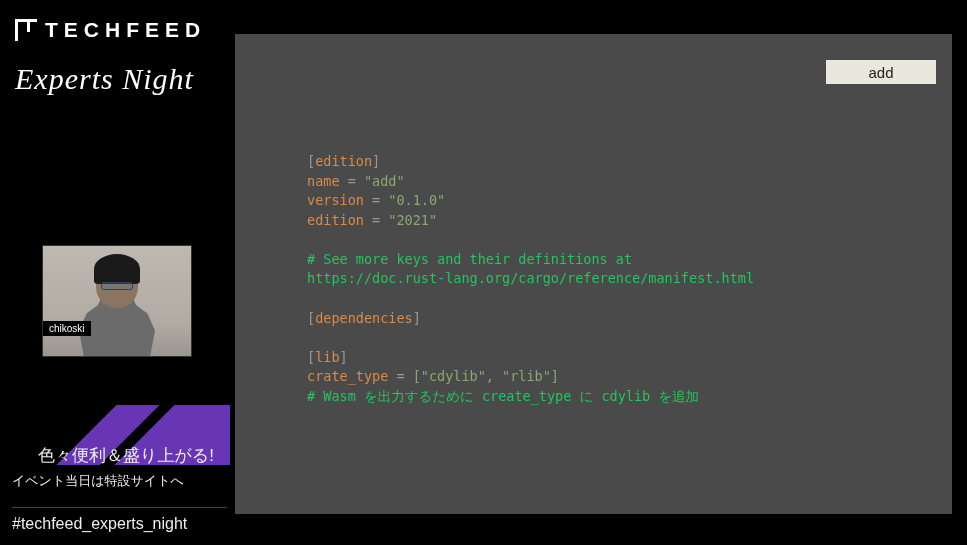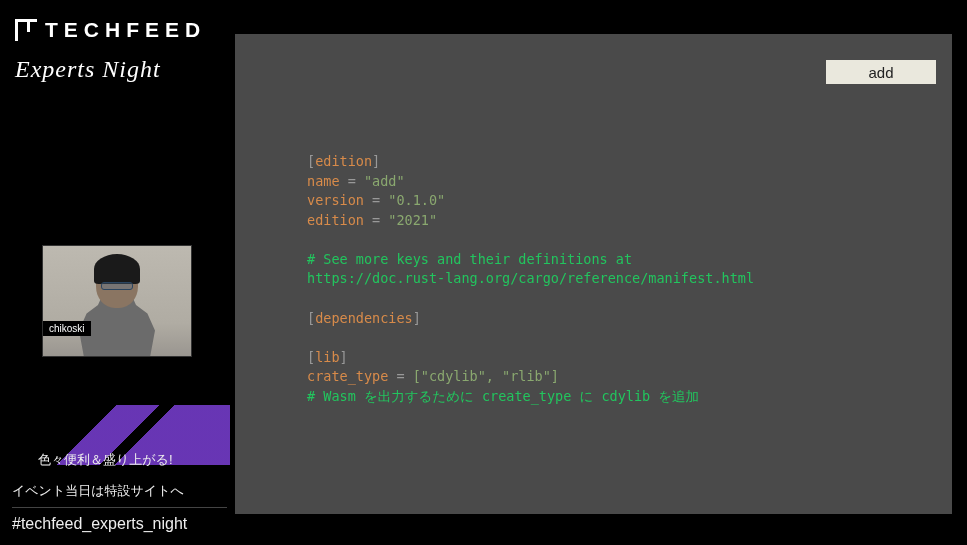--- a/index.html
+++ b/index.html
@@ -20,21 +20,21 @@
       border: 3px solid #fff; border-right: none; border-bottom: none;
       margin-right: 8px; position: relative;
     }
     .logo-mark::after {
       content: ""; position: absolute; left: 0; top: 0;
       width: 3px; height: 10px; background: #fff;
       transform: translateX(9px);
     }
     .experts-night {
       font-family: "Brush Script MT", cursive;
-      font-size: 24px; color: #fff; margin-top: 14px;
+      font-size: 30px; color: #fff; margin-top: 20px;
       font-style: italic; letter-spacing: 1px;
     }
     .webcam-panel {
       position: absolute; left: 42px; top: 245px;
       width: 150px; height: 112px; background: #a8a8a4;
       border: 1px solid #333;
     }
     .webcam-person {
       position: absolute; inset: 0;
       background: linear-gradient(#bdb9b0 0%, #b0aca3 70%, #9a9690 100%);
@@ -90,22 +90,22 @@
     .bottom-purple {
       position: absolute; left: 0; bottom: 80px;
       width: 230px; height: 60px;
       background: linear-gradient(135deg, transparent 40%, #7a3fd4 40%, #7a3fd4 55%, transparent 55%, transparent 60%, #7a3fd4 60%);
       opacity: 0.85;
     }
     .info-text {
       position: absolute; left: 12px; bottom: 8px;
       width: 220px; font-size: 13px; line-height: 1.55; color: #eee;
     }
-    .info-line-jp1 { font-size: 13px; margin-bottom: 11px; margin-left: 26px; }
-    .info-line-jp2 { font-size: 13px; margin-bottom: 6px; }
+    .info-line-jp1 { font-size: 17px; margin-bottom: 2px; margin-left: 26px; }
+    .info-line-jp2 { font-size: 13px; margin-bottom: 16px; }
     .info-divider { border: 0; border-top: 1px solid #444; margin: 4px 0; width: 215px; }
     .info-url { font-size: 16px; }
     .info-url .proto { font-size: 11px; }
     .info-hashtag { font-size: 16px; margin-top: 2px; }
   </style>
 </head>
 <body>
 
 <div class="logo-area">
   <div class="techfeed-logo">

